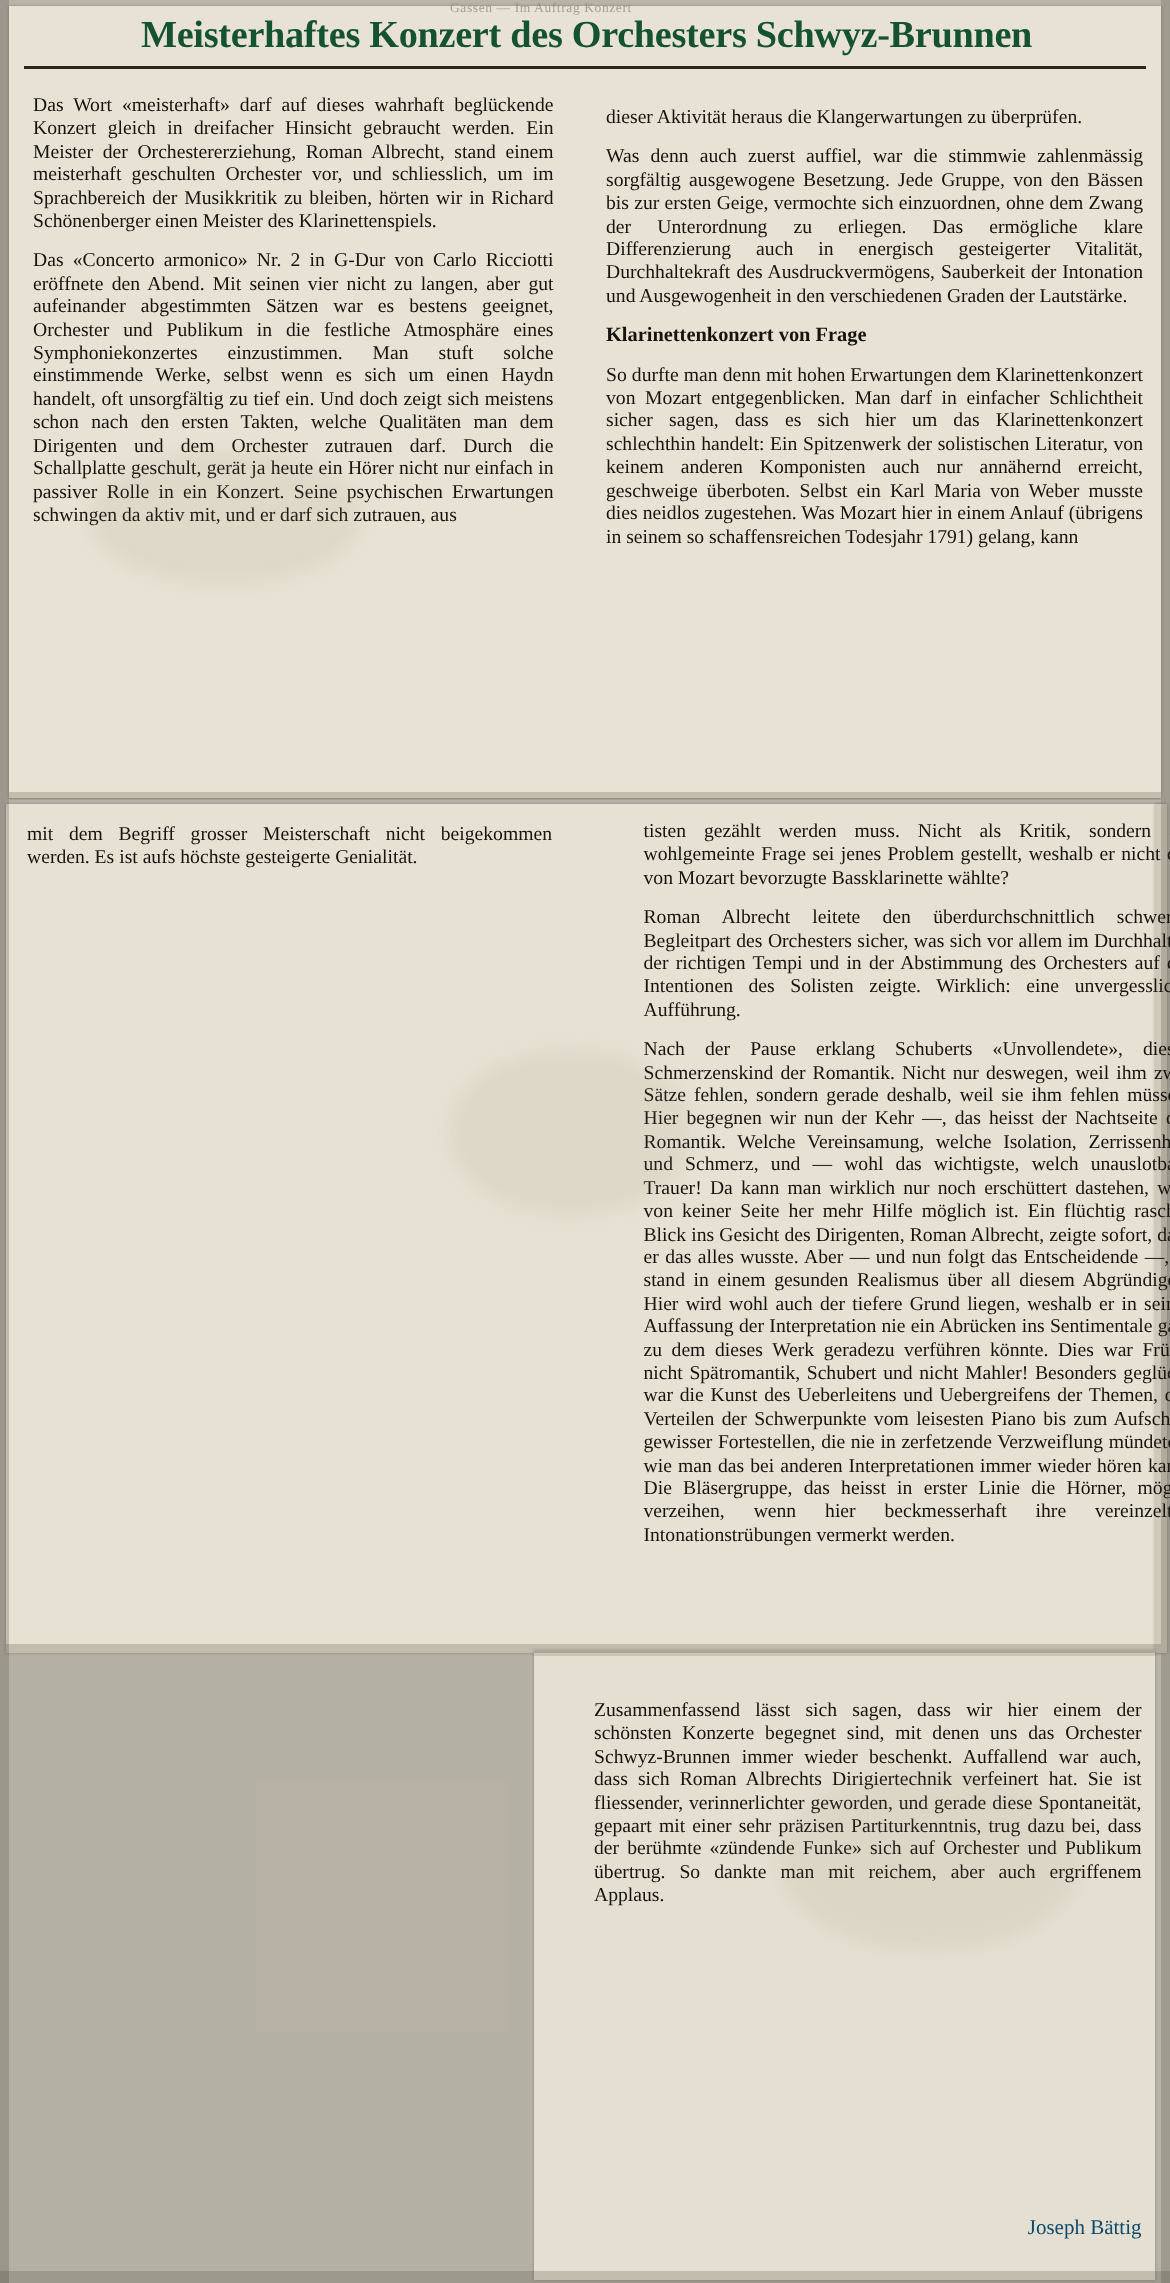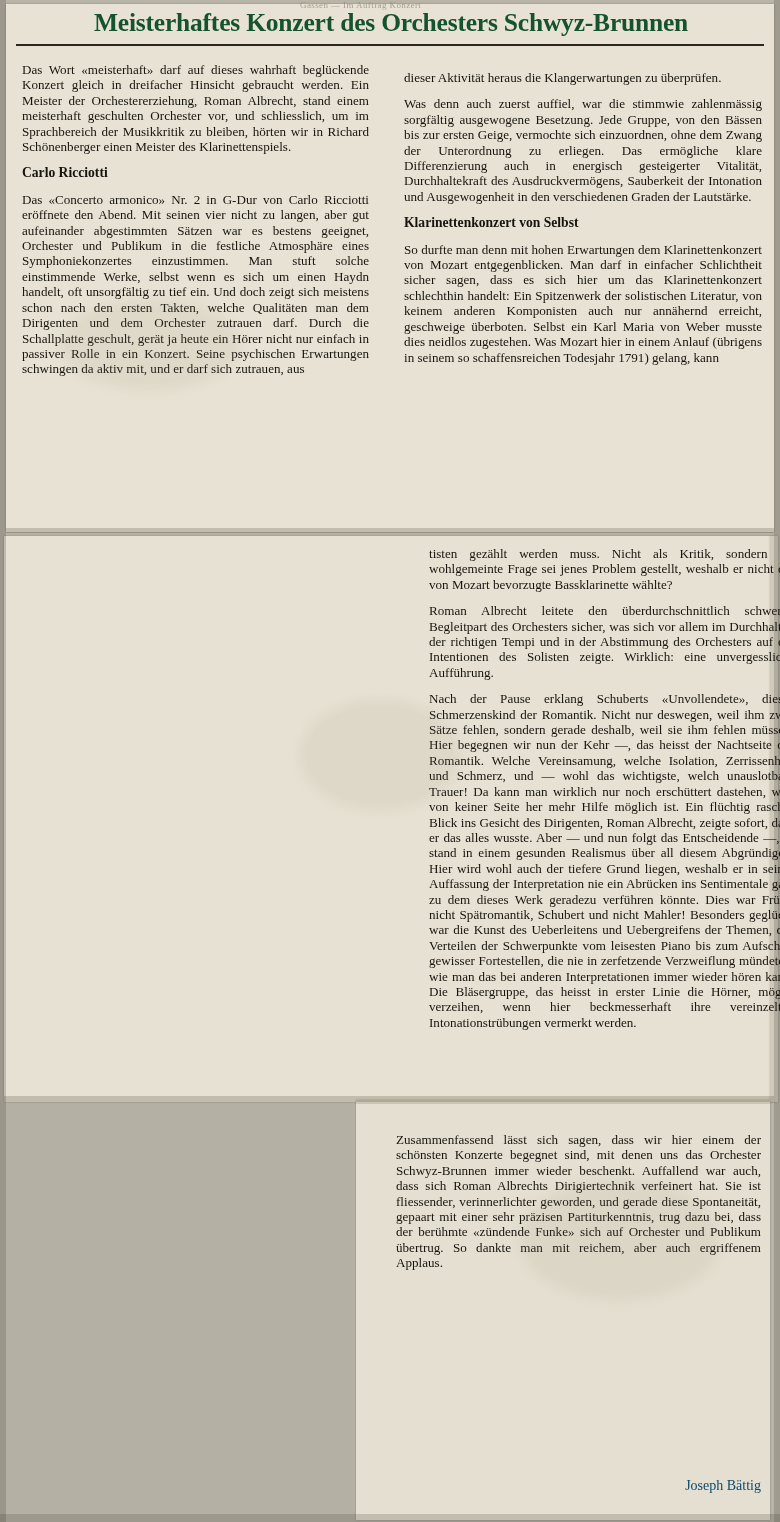--- a/index.html
+++ b/index.html
@@ -167,31 +167,33 @@
   <div class="edge-shadow bot-gutter"></div>
   <div class="edge-shadow left-lower"></div>
 
   <div class="ghost-line">Gassen  —  Im Auftrag  Konzert</div>
 
   <div class="headline">Meisterhaftes Konzert des Orchesters Schwyz-Brunnen</div>
   <div class="rule"></div>
 
   <div class="col" id="c-top-left">
     <p>Das Wort «meisterhaft» darf auf dieses wahrhaft beglückende Konzert gleich in dreifacher Hinsicht gebraucht werden. Ein Meister der Orchestererziehung, Roman Albrecht, stand einem meisterhaft geschulten Orchester vor, und schliesslich, um im Sprachbereich der Musikkritik zu bleiben, hörten wir in Richard Schönenberger einen Meister des Klarinettenspiels.</p>
-    <p class="subhead">Carlo Ricciotti</p>
     <p>Das «Concerto armonico» Nr. 2 in G-Dur von Carlo Ricciotti eröffnete den Abend. Mit seinen vier nicht zu langen, aber gut aufeinander abgestimmten Sätzen war es bestens geeignet, Orchester und Publikum in die festliche Atmosphäre eines Symphoniekonzertes einzustimmen. Man stuft solche einstimmende Werke, selbst wenn es sich um einen Haydn handelt, oft unsorgfältig zu tief ein. Und doch zeigt sich meistens schon nach den ersten Takten, welche Qualitäten man dem Dirigenten und dem Orchester zutrauen darf. Durch die Schallplatte geschult, gerät ja heute ein Hörer nicht nur einfach in passiver Rolle in ein Konzert. Seine psychischen Erwartungen schwingen da aktiv mit, und er darf sich zutrauen, aus</p>
   </div>
 
   <div class="col" id="c-top-right">
     <p>dieser Aktivität heraus die Klangerwartungen zu überprüfen.</p>
     <p>Was denn auch zuerst auffiel, war die stimmwie zahlenmässig sorgfältig ausgewogene Besetzung. Jede Gruppe, von den Bässen bis zur ersten Geige, vermochte sich einzuordnen, ohne dem Zwang der Unterordnung zu erliegen. Das ermögliche klare Differenzierung auch in energisch gesteigerter Vitalität, Durchhaltekraft des Ausdruckvermögens, Sauberkeit der Intonation und Ausgewogenheit in den verschiedenen Graden der Lautstärke.</p>
-    <p class="subhead">Klarinettenkonzert von Selbst</p>
+    <p class="subhead">Klarinettenkonzert von Frage</p>
     <p>So durfte man denn mit hohen Erwartungen dem Klarinettenkonzert von Mozart entgegenblicken. Man darf in einfacher Schlichtheit sicher sagen, dass es sich hier um das Klarinettenkonzert schlechthin handelt: Ein Spitzenwerk der solistischen Literatur, von keinem anderen Komponisten auch nur annähernd erreicht, geschweige überboten. Selbst ein Karl Maria von Weber musste dies neidlos zugestehen. Was Mozart hier in einem Anlauf (übrigens in seinem so schaffensreichen Todesjahr 1791) gelang, kann</p>
   </div>
 
+  <div class="col" id="c-mid-left">
+    <p>mit dem Begriff grosser Meisterschaft nicht beigekommen werden. Es ist aufs höchste gesteigerte Genialität.</p>
+  </div>
 
   <div class="col" id="c-mid-right">
     <p>tisten gezählt werden muss. Nicht als Kritik, sondern als wohlgemeinte Frage sei jenes Problem gestellt, weshalb er nicht die von Mozart bevorzugte Bassklarinette wählte?</p>
     <p>Roman Albrecht leitete den überdurchschnittlich schweren Begleitpart des Orchesters sicher, was sich vor allem im Durchhalten der richtigen Tempi und in der Abstimmung des Orchesters auf die Intentionen des Solisten zeigte. Wirklich: eine unvergessliche Aufführung.</p>
     <p>Nach der Pause erklang Schuberts «Unvollendete», dieses Schmerzenskind der Romantik. Nicht nur deswegen, weil ihm zwei Sätze fehlen, sondern gerade deshalb, weil sie ihm fehlen müssen. Hier begegnen wir nun der Kehr —, das heisst der Nachtseite der Romantik. Welche Vereinsamung, welche Isolation, Zerrissenheit und Schmerz, und — wohl das wichtigste, welch unauslotbare Trauer! Da kann man wirklich nur noch erschüttert dastehen, weil von keiner Seite her mehr Hilfe möglich ist. Ein flüchtig rascher Blick ins Gesicht des Dirigenten, Roman Albrecht, zeigte sofort, dass er das alles wusste. Aber — und nun folgt das Entscheidende —, er stand in einem gesunden Realismus über all diesem Abgründigen. Hier wird wohl auch der tiefere Grund liegen, weshalb er in seiner Auffassung der Interpretation nie ein Abrücken ins Sentimentale gab, zu dem dieses Werk geradezu verführen könnte. Dies war Früh-, nicht Spätromantik, Schubert und nicht Mahler! Besonders geglückt war die Kunst des Ueberleitens und Uebergreifens der Themen, das Verteilen der Schwerpunkte vom leisesten Piano bis zum Aufschrei gewisser Fortestellen, die nie in zerfetzende Verzweiflung mündeten, wie man das bei anderen Interpretationen immer wieder hören kann. Die Bläsergruppe, das heisst in erster Linie die Hörner, mögen verzeihen, wenn hier beckmesserhaft ihre vereinzelten Intonationstrübungen vermerkt werden.</p>
   </div>
 
   <div class="col" id="c-bot">
     <p>Zusammenfassend lässt sich sagen, dass wir hier einem der schönsten Konzerte begegnet sind, mit denen uns das Orchester Schwyz-Brunnen immer wieder beschenkt. Auffallend war auch, dass sich Roman Albrechts Dirigiertechnik verfeinert hat. Sie ist fliessender, verinnerlichter geworden, und gerade diese Spontaneität, gepaart mit einer sehr präzisen Partiturkenntnis, trug dazu bei, dass der berühmte «zündende Funke» sich auf Orchester und Publikum übertrug. So dankte man mit reichem, aber auch ergriffenem Applaus.</p>
   </div>

